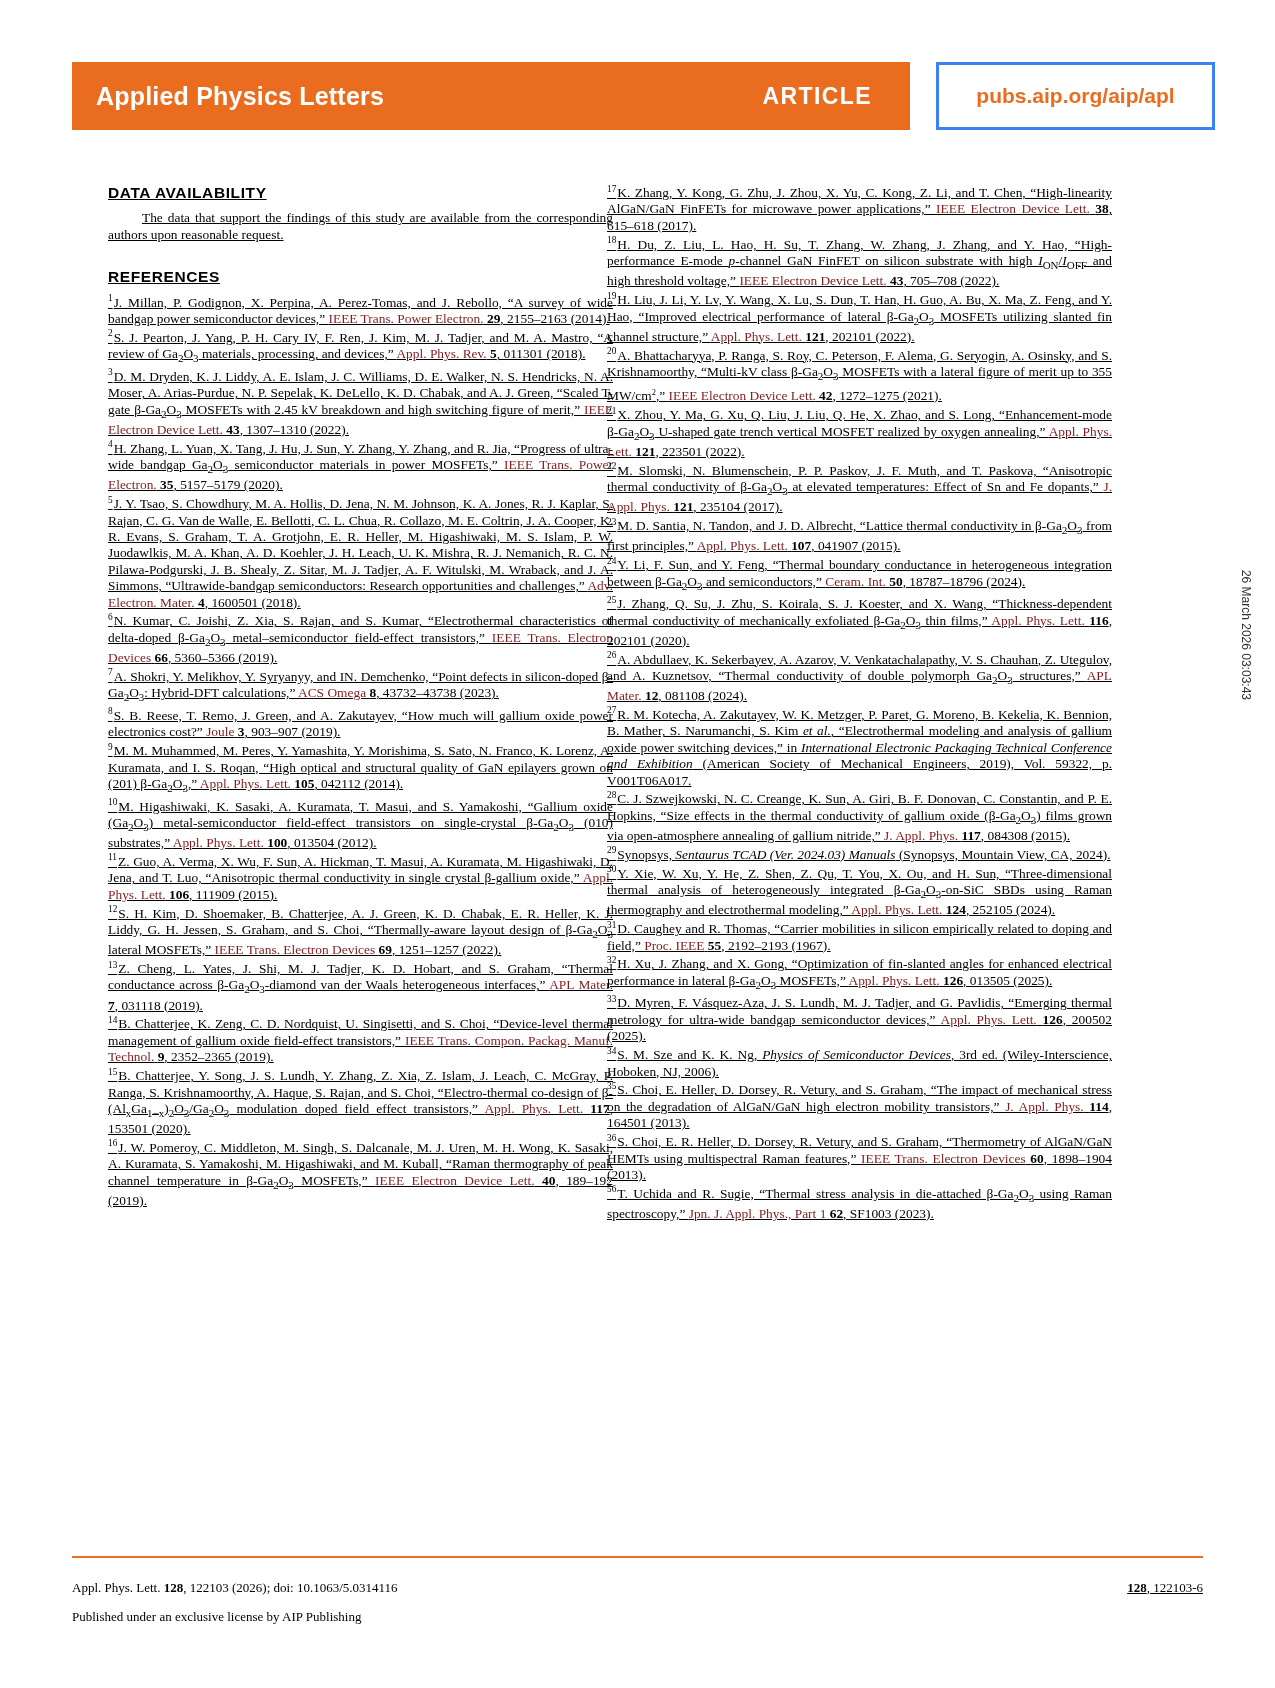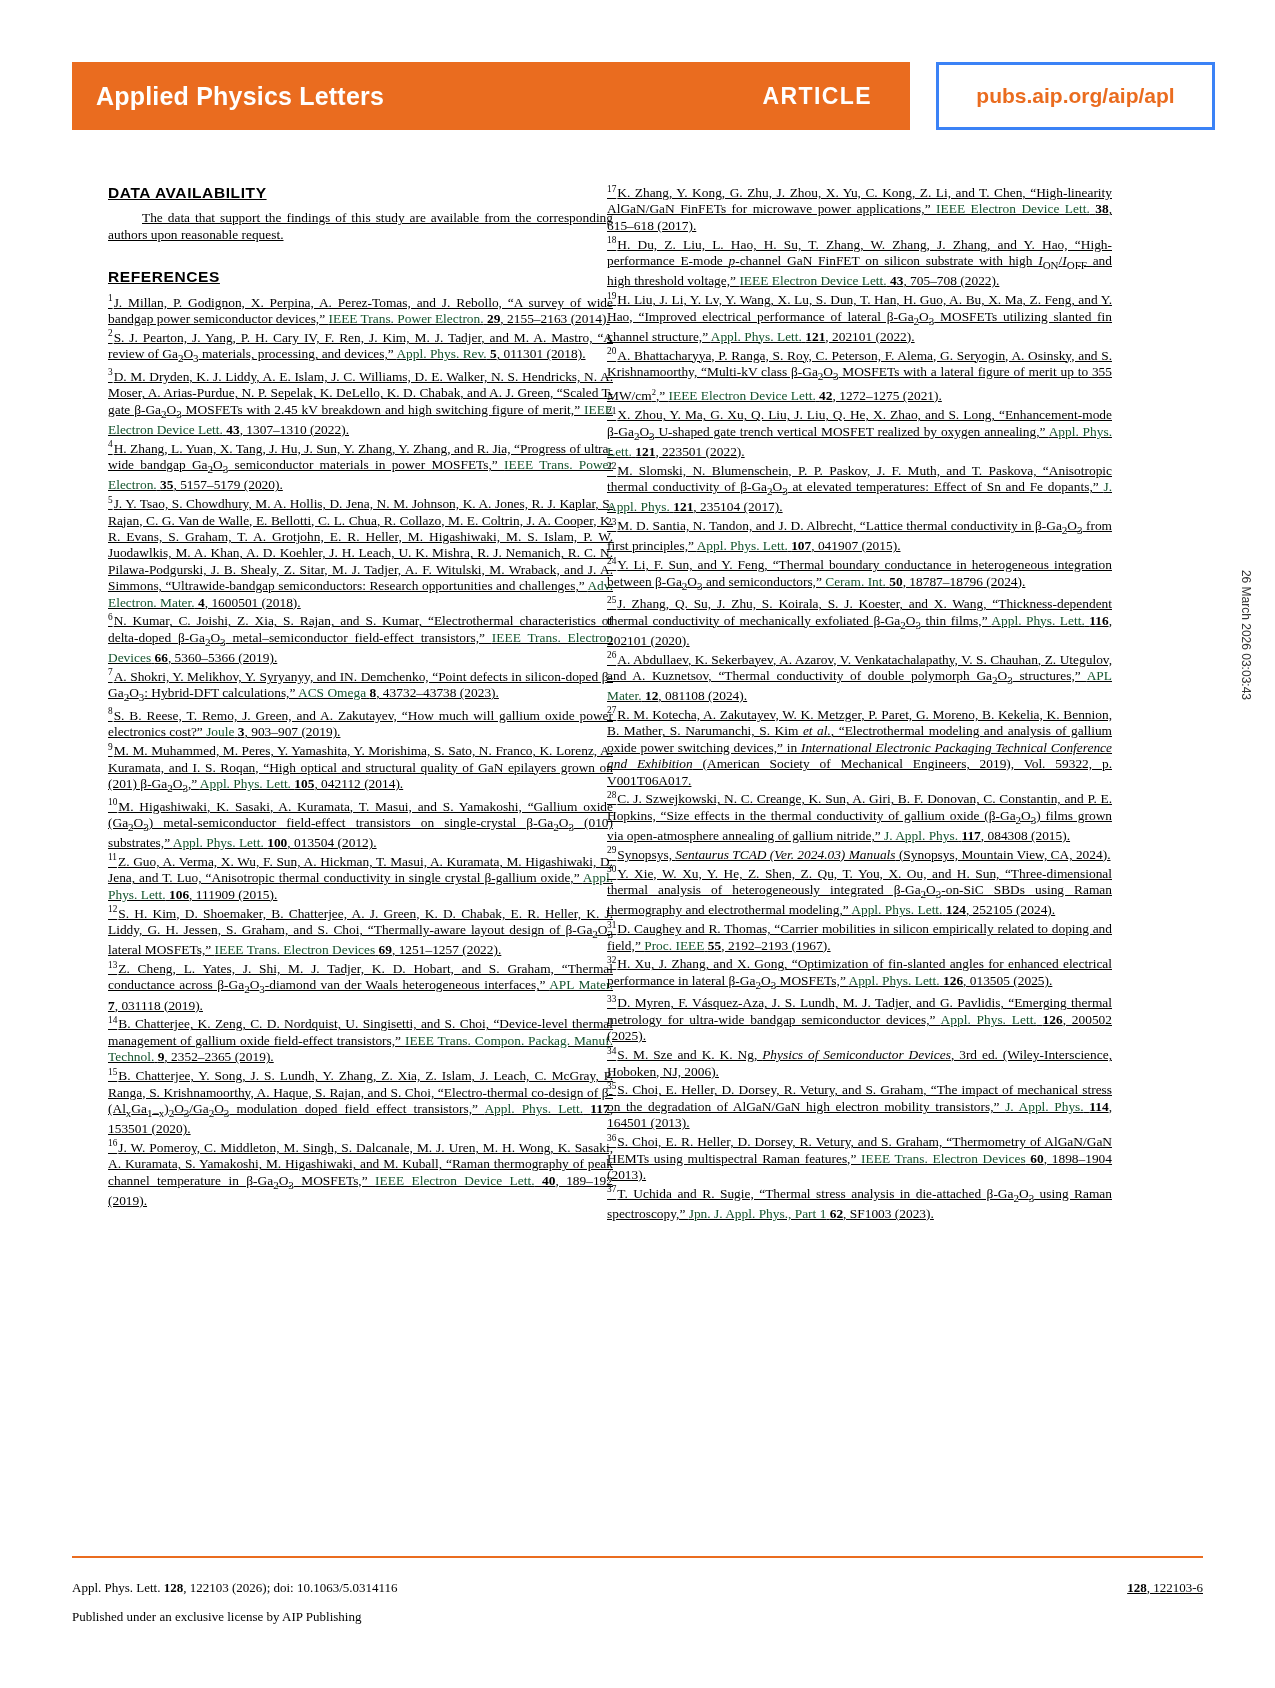--- a/index.html
+++ b/index.html
@@ -60,21 +60,21 @@
     padding-left:0;
     text-align:justify;
     text-justify:inter-word;
   }
   .rnum{
     font-size:9.3px;
     vertical-align:super;
     line-height:0;
     margin-right:1px;
   }
-  .lnk{color:#14532d;}
+  .lnk{color:#7f1d1d;}
   i{font-style:italic;}
   b{font-weight:bold;}
   sub{font-size:11px;}
   sup{font-size:8.5px;}
 
   
   .sidedate{
     position:absolute;right:22px;top:700px;
     font-family:"Liberation Sans",sans-serif;
     font-size:12px;color:#333;
@@ -149,21 +149,21 @@
         <li><span class="rnum">27</span>R. M. Kotecha, A. Zakutayev, W. K. Metzger, P. Paret, G. Moreno, B. Kekelia, K. Bennion, B. Mather, S. Narumanchi, S. Kim <i>et al.</i>, “Electrothermal modeling and analysis of gallium oxide power switching devices,” in <i>International Electronic Packaging Technical Conference and Exhibition</i> (American Society of Mechanical Engineers, 2019), Vol. 59322, p. V001T06A017.</li>
         <li><span class="rnum">28</span>C. J. Szwejkowski, N. C. Creange, K. Sun, A. Giri, B. F. Donovan, C. Constantin, and P. E. Hopkins, “Size effects in the thermal conductivity of gallium oxide (β-Ga<sub>2</sub>O<sub>3</sub>) films grown via open-atmosphere annealing of gallium nitride,” <span class="lnk">J. Appl. Phys.</span> <b>117</b>, 084308 (2015).</li>
         <li><span class="rnum">29</span>Synopsys, <i>Sentaurus TCAD (Ver. 2024.03) Manuals</i> (Synopsys, Mountain View, CA, 2024).</li>
         <li><span class="rnum">30</span>Y. Xie, W. Xu, Y. He, Z. Shen, Z. Qu, T. You, X. Ou, and H. Sun, “Three-dimensional thermal analysis of heterogeneously integrated β-Ga<sub>2</sub>O<sub>3</sub>-on-SiC SBDs using Raman thermography and electrothermal modeling,” <span class="lnk">Appl. Phys. Lett.</span> <b>124</b>, 252105 (2024).</li>
         <li><span class="rnum">31</span>D. Caughey and R. Thomas, “Carrier mobilities in silicon empirically related to doping and field,” <span class="lnk">Proc. IEEE</span> <b>55</b>, 2192–2193 (1967).</li>
         <li><span class="rnum">32</span>H. Xu, J. Zhang, and X. Gong, “Optimization of fin-slanted angles for enhanced electrical performance in lateral β-Ga<sub>2</sub>O<sub>3</sub> MOSFETs,” <span class="lnk">Appl. Phys. Lett.</span> <b>126</b>, 013505 (2025).</li>
         <li><span class="rnum">33</span>D. Myren, F. Vásquez-Aza, J. S. Lundh, M. J. Tadjer, and G. Pavlidis, “Emerging thermal metrology for ultra-wide bandgap semiconductor devices,” <span class="lnk">Appl. Phys. Lett.</span> <b>126</b>, 200502 (2025).</li>
         <li><span class="rnum">34</span>S. M. Sze and K. K. Ng, <i>Physics of Semiconductor Devices</i>, 3rd ed. (Wiley-Interscience, Hoboken, NJ, 2006).</li>
         <li><span class="rnum">35</span>S. Choi, E. Heller, D. Dorsey, R. Vetury, and S. Graham, “The impact of mechanical stress on the degradation of AlGaN/GaN high electron mobility transistors,” <span class="lnk">J. Appl. Phys.</span> <b>114</b>, 164501 (2013).</li>
         <li><span class="rnum">36</span>S. Choi, E. R. Heller, D. Dorsey, R. Vetury, and S. Graham, “Thermometry of AlGaN/GaN HEMTs using multispectral Raman features,” <span class="lnk">IEEE Trans. Electron Devices</span> <b>60</b>, 1898–1904 (2013).</li>
-        <li><span class="rnum">37</span>T. Uchida and R. Sugie, “Thermal stress analysis in die-attached β-Ga<sub>2</sub>O<sub>3</sub> using Raman spectroscopy,” <span class="lnk">Jpn. J. Appl. Phys., Part 1</span> <b>62</b>, SF1003 (2023).</li>
+        <li><span class="rnum">56</span>T. Uchida and R. Sugie, “Thermal stress analysis in die-attached β-Ga<sub>2</sub>O<sub>3</sub> using Raman spectroscopy,” <span class="lnk">Jpn. J. Appl. Phys., Part 1</span> <b>62</b>, SF1003 (2023).</li>
       </ol>
   </div>
 
   <div class="foot-rule"></div>
   <div class="foot">
     <div class="foot-line1">
       <div class="foot-left"><span>Appl. Phys. Lett. </span><b>128</b><span>, 122103 (2026); doi: 10.1063/5.0314116</span></div>
       <div class="foot-right"><b>128</b><span>, 122103-6</span></div>
     </div>
     <div class="foot-line2">Published under an exclusive license by AIP Publishing</div>

